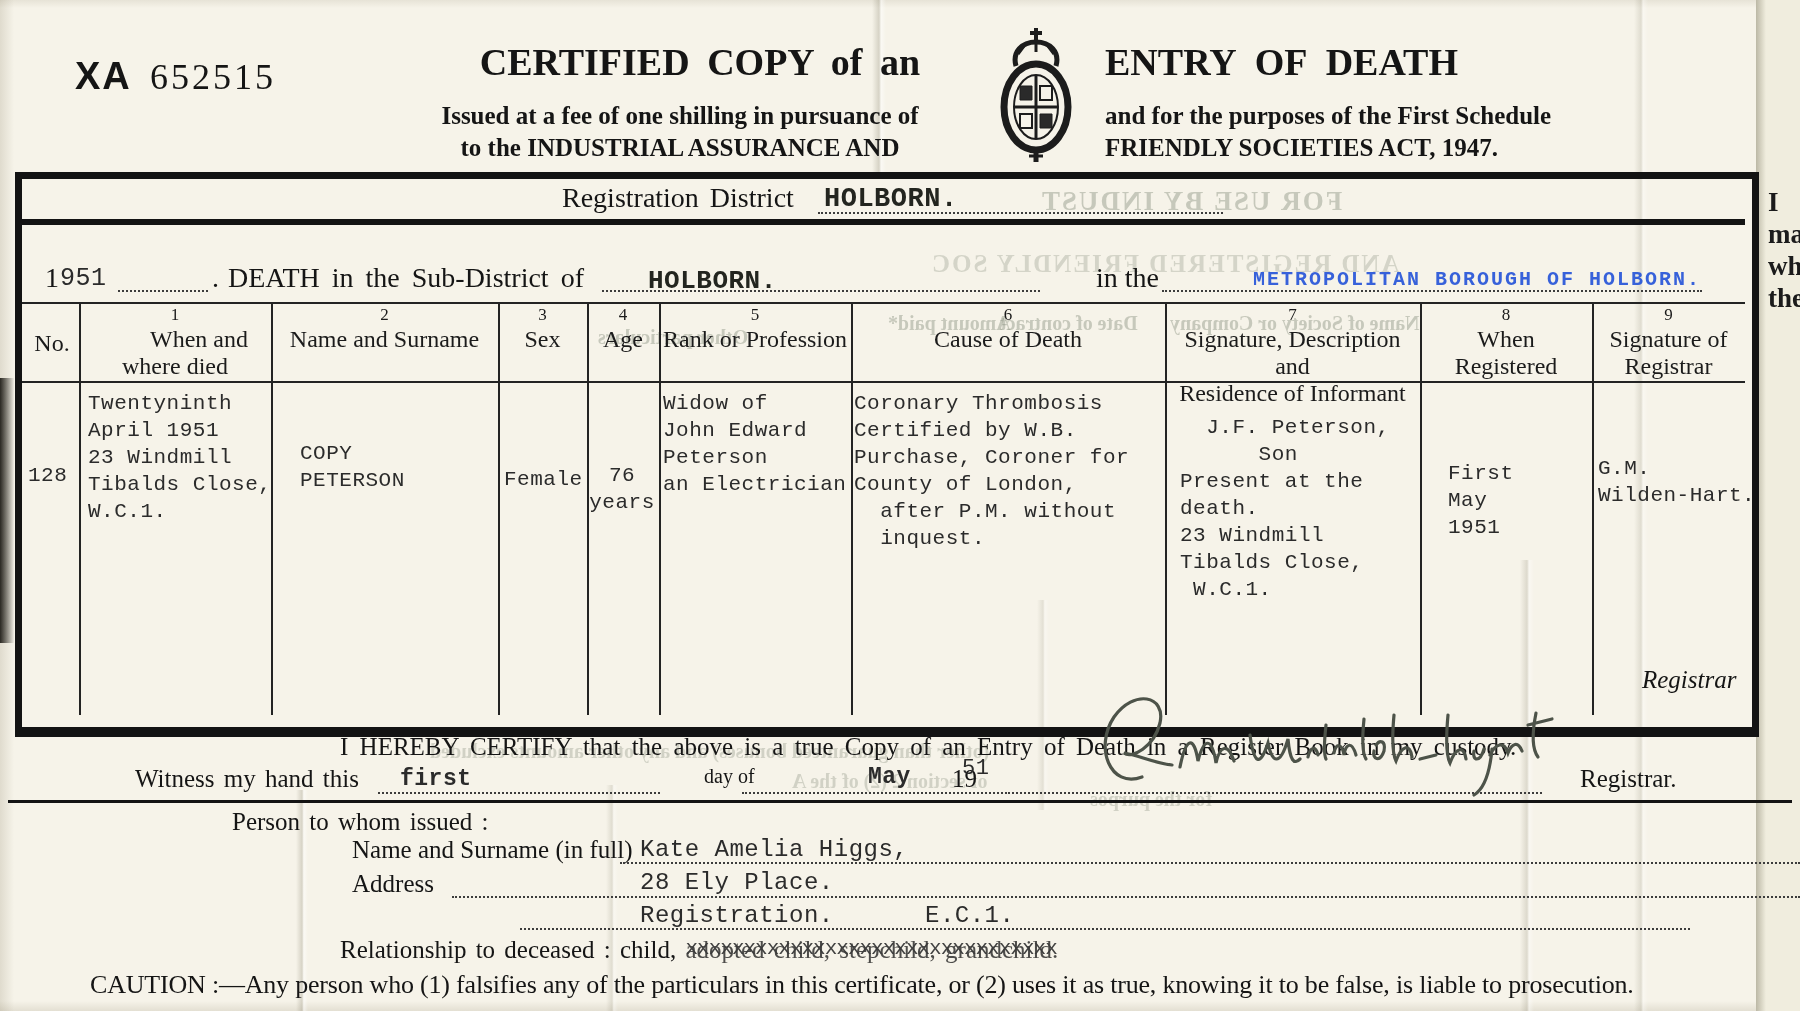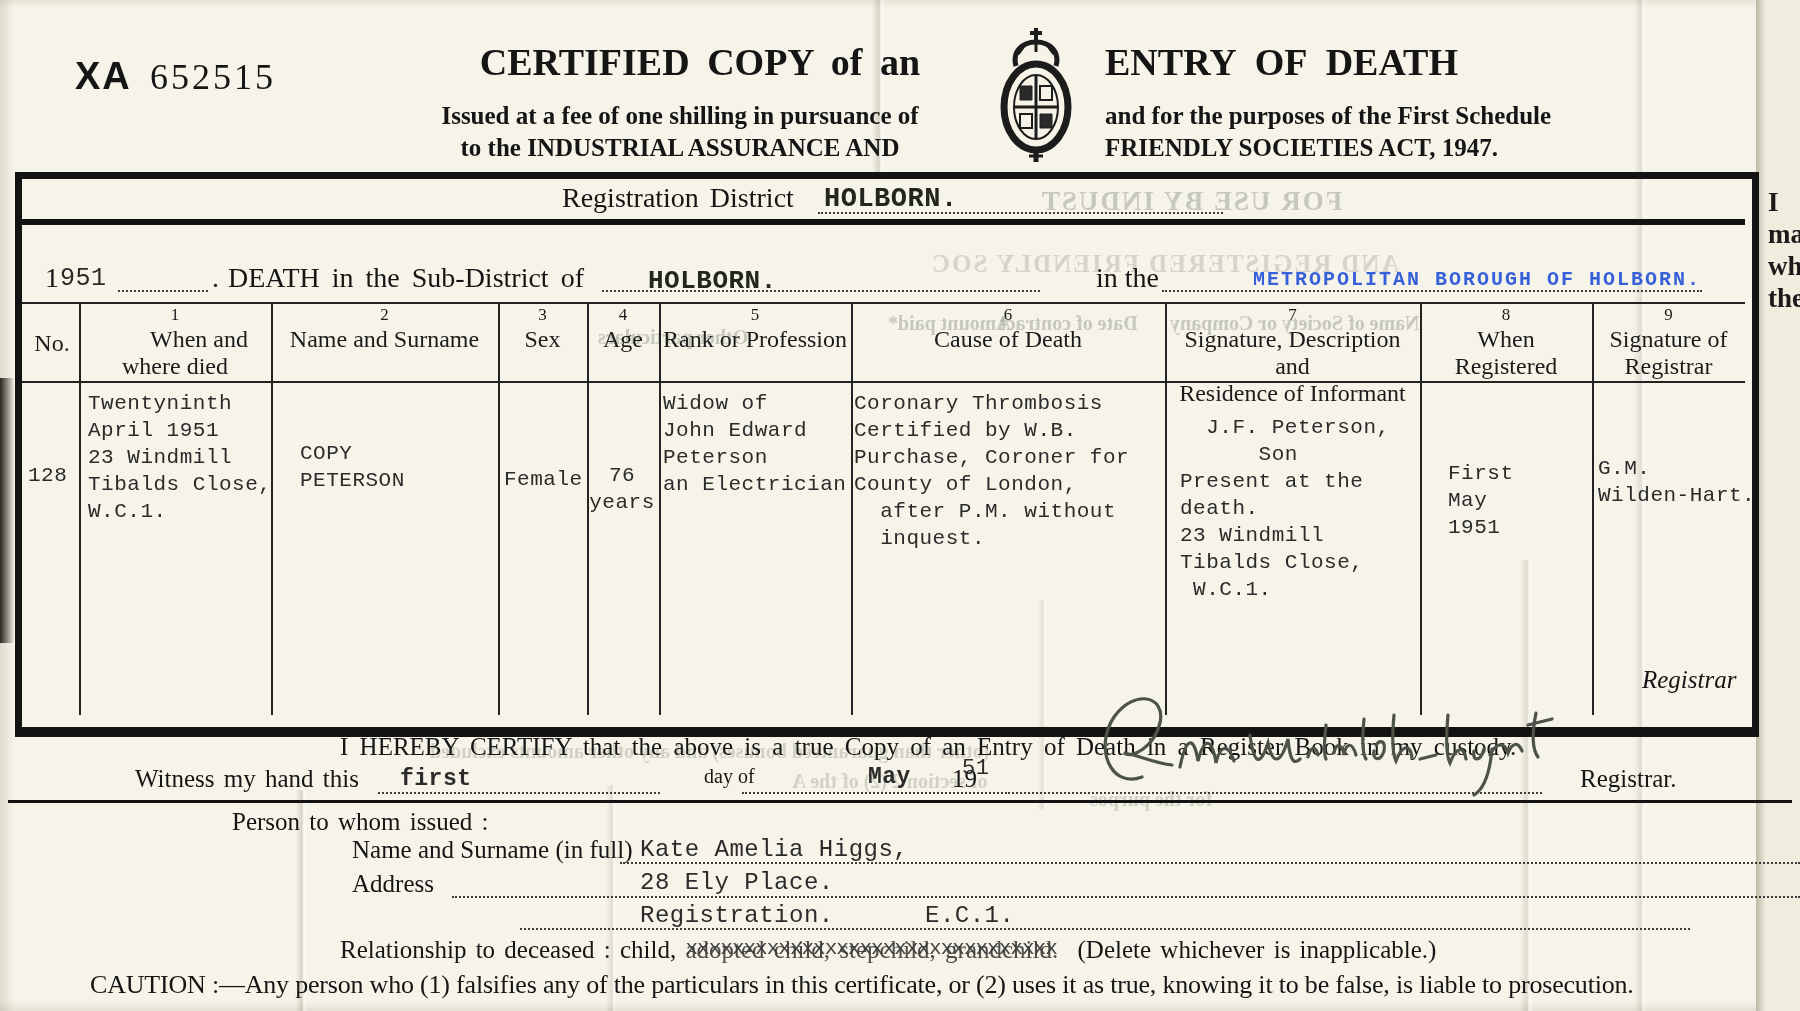--- a/index.html
+++ b/index.html
@@ -258,18 +258,17 @@
 <div class="abs typed" style="left:640px;top:902px;font-size:24px;">Registration.</div>
 <div class="abs typed" style="left:925px;top:902px;font-size:24px;">E.C.1.</div>
 <div class="abs dotted" style="left:520px;top:928px;width:1170px;"></div>
 
 <div class="abs serif" style="left:340px;top:936px;font-size:25px;word-spacing:3px;white-space:nowrap;">
   <span>Relationship to deceased : child,</span>
   <span class="strike-wrap">
     <span style="opacity:.75;">adopted child, stepchild, grandchild.</span>
     <span class="strike-overlay">xxxxxxxxxxxxxxxxxxxxxxxxxxxxxxxxx</span>
   </span>
-  <span style="margin-left:10px;">(Delete whichever is inapplicable.)</span>
 </div>
 
 <div class="abs serif" style="left:90px;top:970px;width:1650px;font-size:26px;letter-spacing:-0.2px;">CAUTION :—Any person who (1) falsifies any of the particulars in this certificate, or (2) uses it as true, knowing it to be false, is liable to prosecution.</div>
 
 <div class="abs" style="left:0;top:378px;width:16px;height:265px;background:linear-gradient(90deg,#2a2822 0,rgba(42,40,34,0) 90%);"></div>
 
 </body></html>

